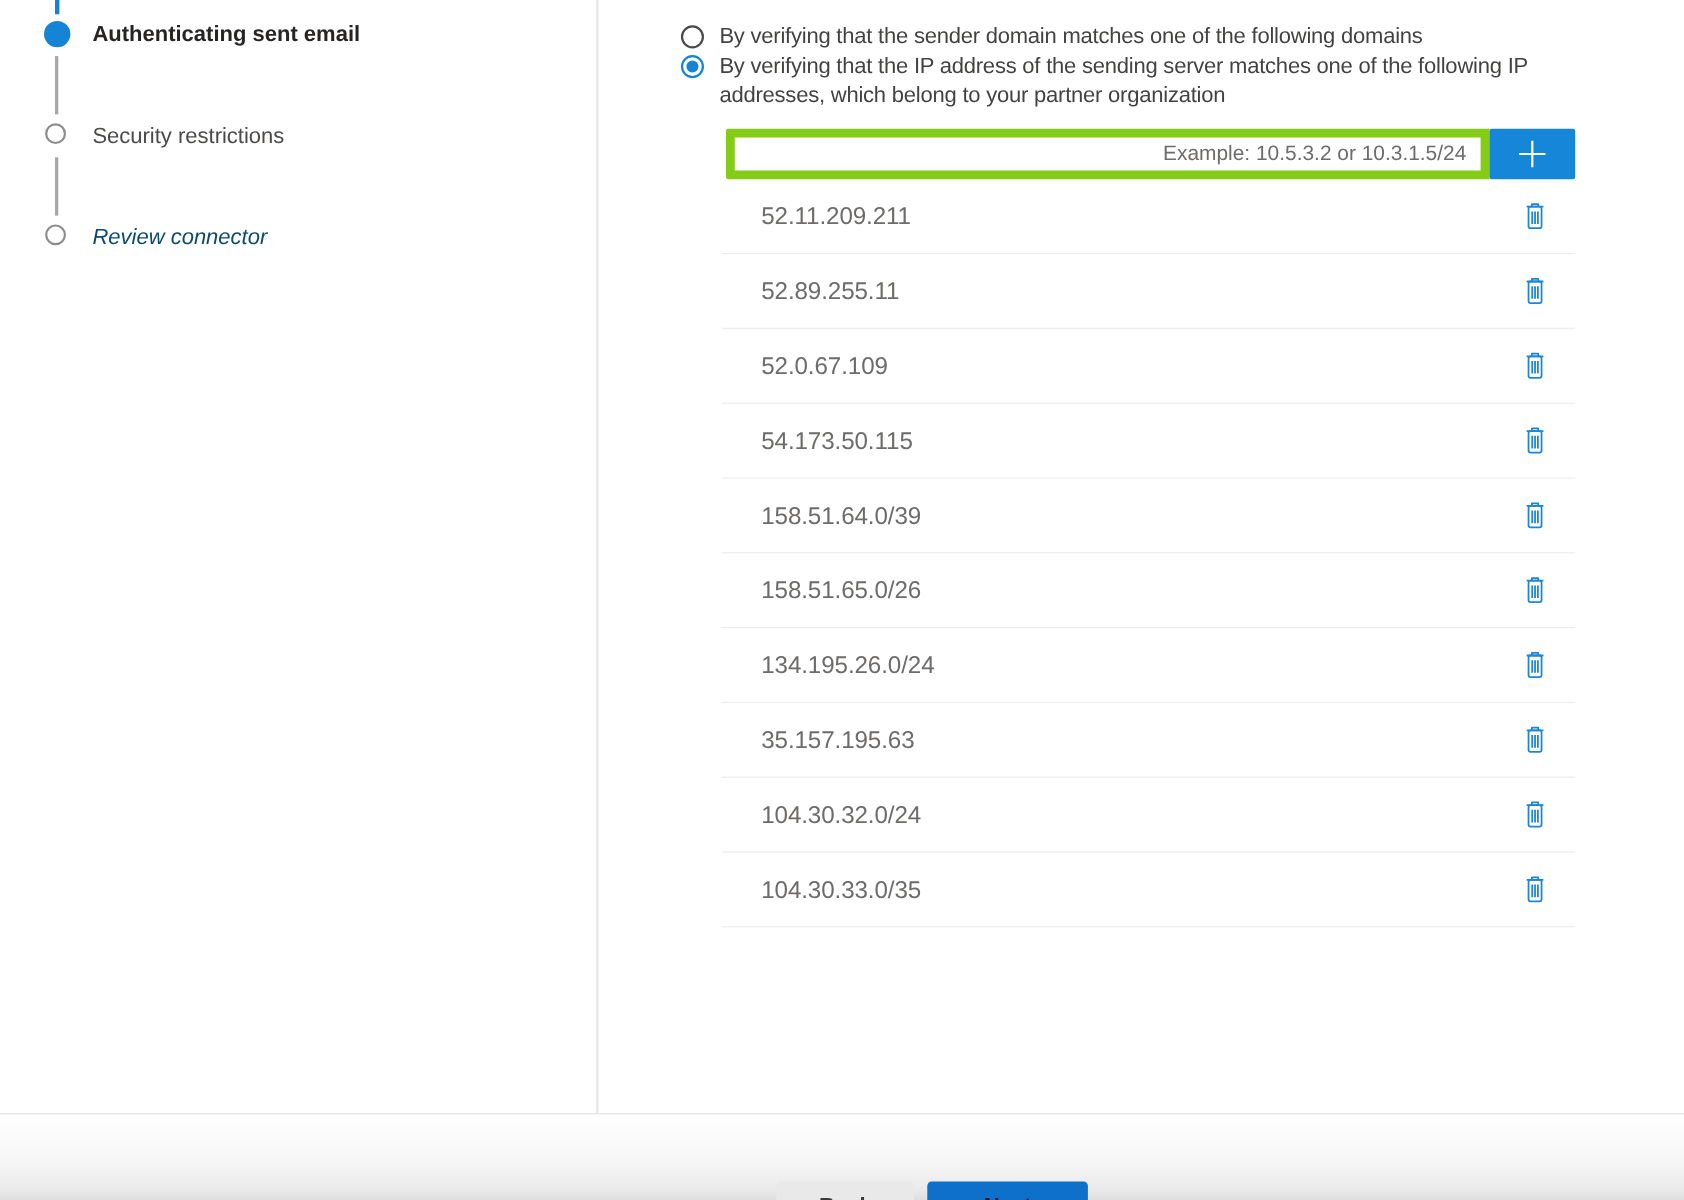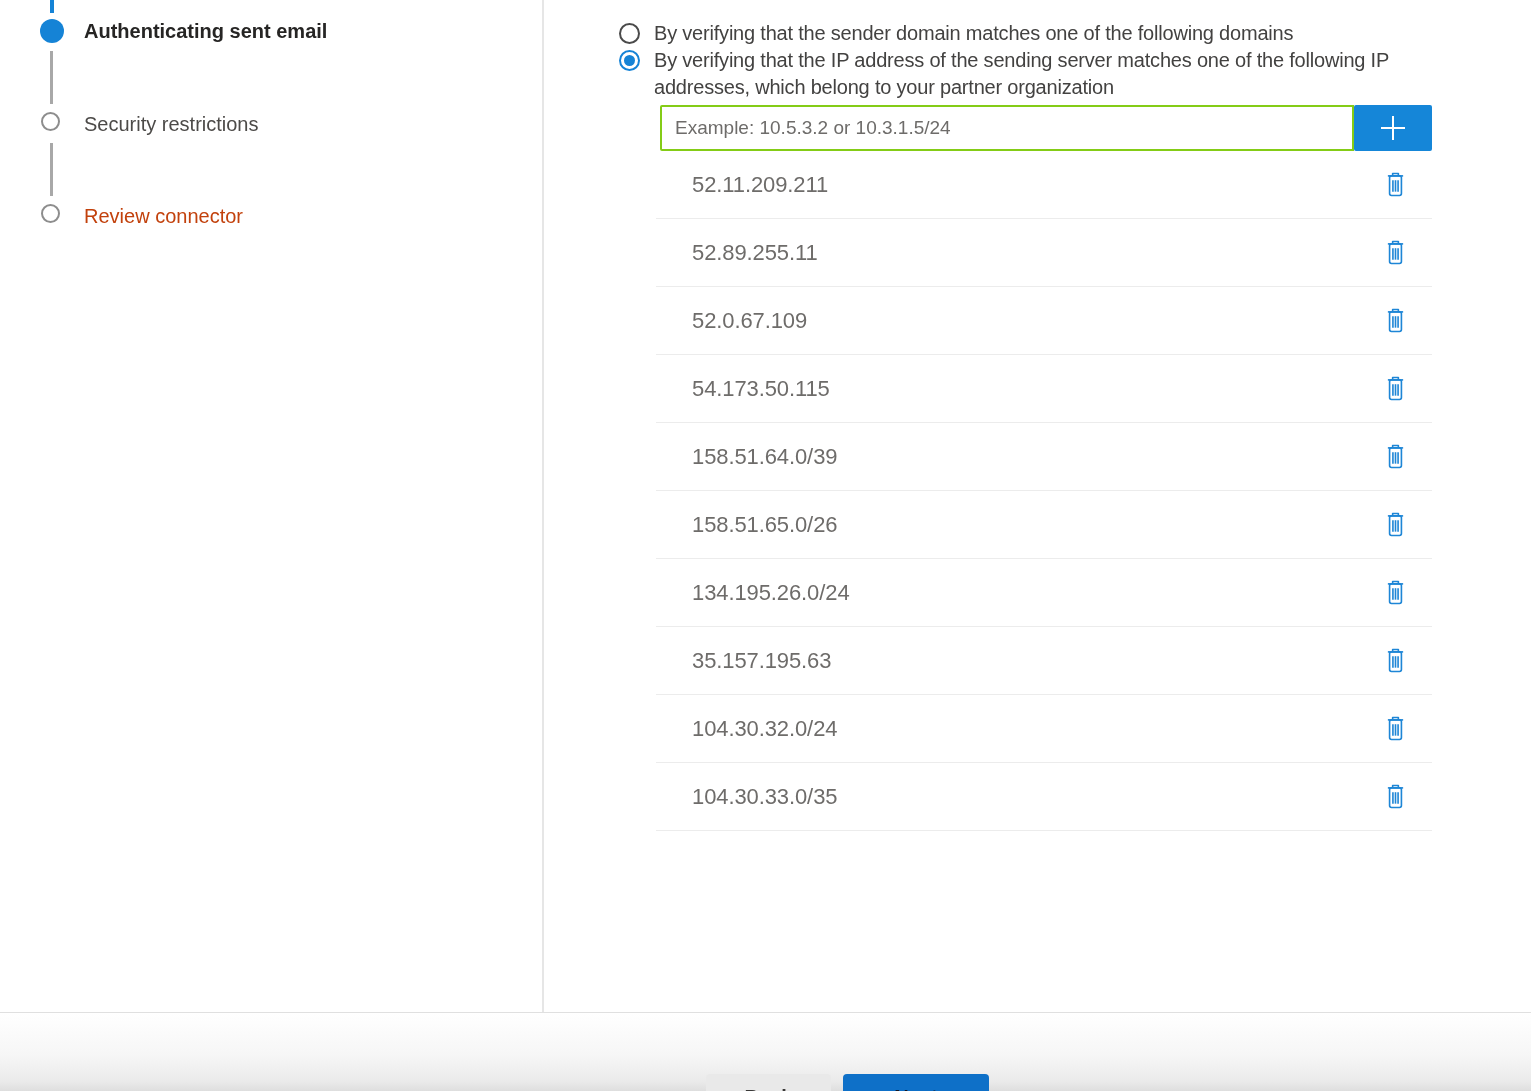--- a/index.html
+++ b/index.html
@@ -56,21 +56,21 @@
   .conn-1 { top: 51px; height: 53px; }
   .conn-2 { top: 143px; height: 53px; }
   .step-label {
     position: absolute;
     left: 84px;
     font-size: 20px;
     white-space: nowrap;
   }
   .label-1 { top: 20px; font-weight: 700; color: #262524; }
   .label-2 { top: 113px; color: #4c4a48; }
-  .label-3 { top: 205px; color: #c2410c; }
+  .label-3 { top: 205px; color: #0c4a6e; font-style: italic; }
 
   
   .content {
     position: absolute;
     left: 619px; top: 0;
     width: 912px;
     padding-top: 20px;
   }
   .intro {
     font-size: 20px;
@@ -83,21 +83,21 @@
   .option {
     display: flex;
     align-items: flex-start;
     gap: 14px;
     font-size: 20px;
     line-height: 27px;
     letter-spacing: -0.2px;
     color: #434241;
   }
   .option-1 { }
-  .option-2 { margin-bottom: 4px; }
+  .option-2 { margin-bottom: 16px; }
   .radio {
     flex: 0 0 auto;
     width: 21px; height: 21px;
     margin-top: 3px;
     border: 2px solid #4a4a4a;
     border-radius: 50%;
     background: #fff;
     position: relative;
     cursor: pointer;
   }
@@ -114,27 +114,28 @@
   
   .input-row {
     display: flex;
     margin-left: 41px;
     width: 772px;
     height: 46px;
   }
   .ip-input {
     flex: 1;
     min-width: 0;
-    border: 2px solid #84cc16;
+    border: 8px solid #84cc16;
     border-radius: 2px 0 0 2px;
     padding: 0 13px;
     font-family: inherit;
     font-size: 19px;
     color: #3b3a39;
     outline: none;
+    text-align: right;
   }
   .ip-input::placeholder { color: #6e6c6a; opacity: 1; }
   .add-btn {
     width: 78px;
     border: none;
     border-radius: 2px;
     background: #1586d8;
     display: flex;
     align-items: center;
     justify-content: center;

